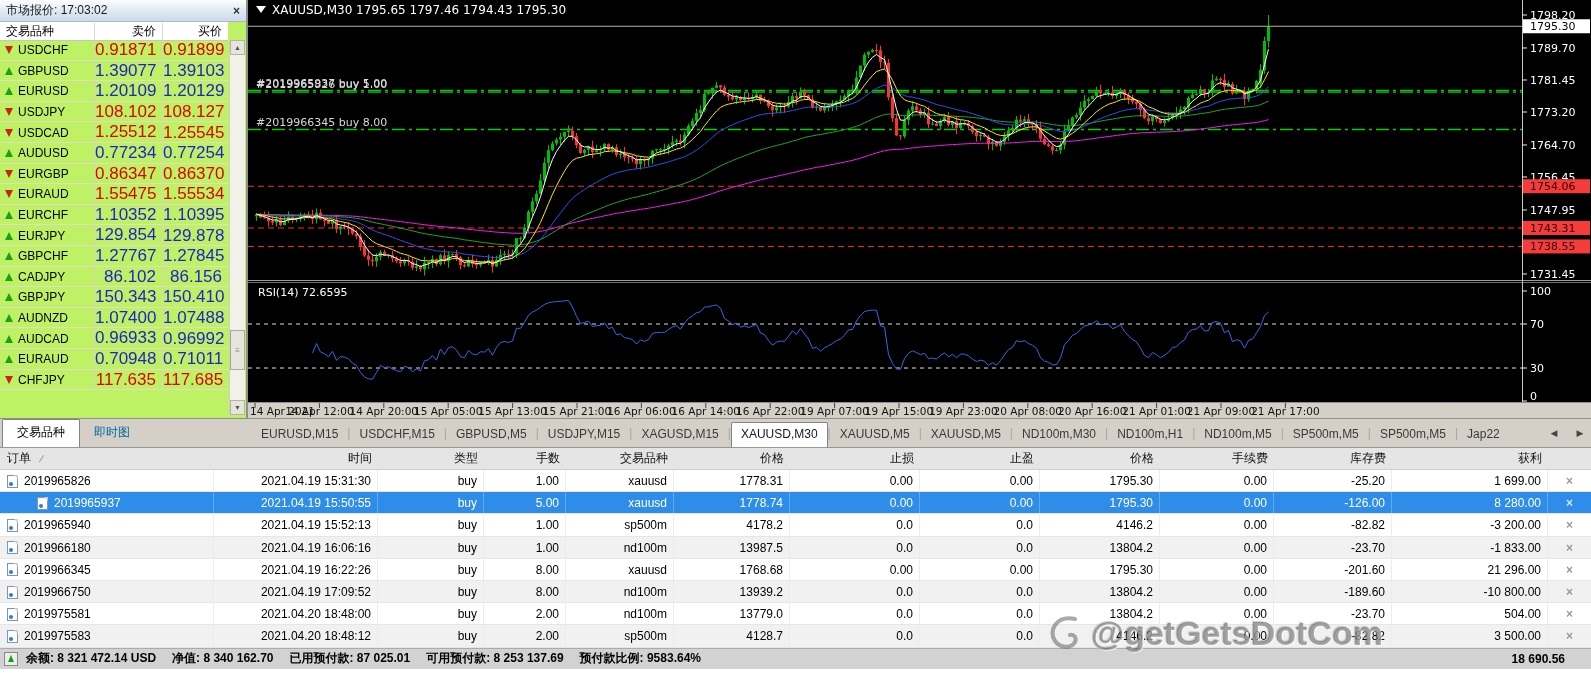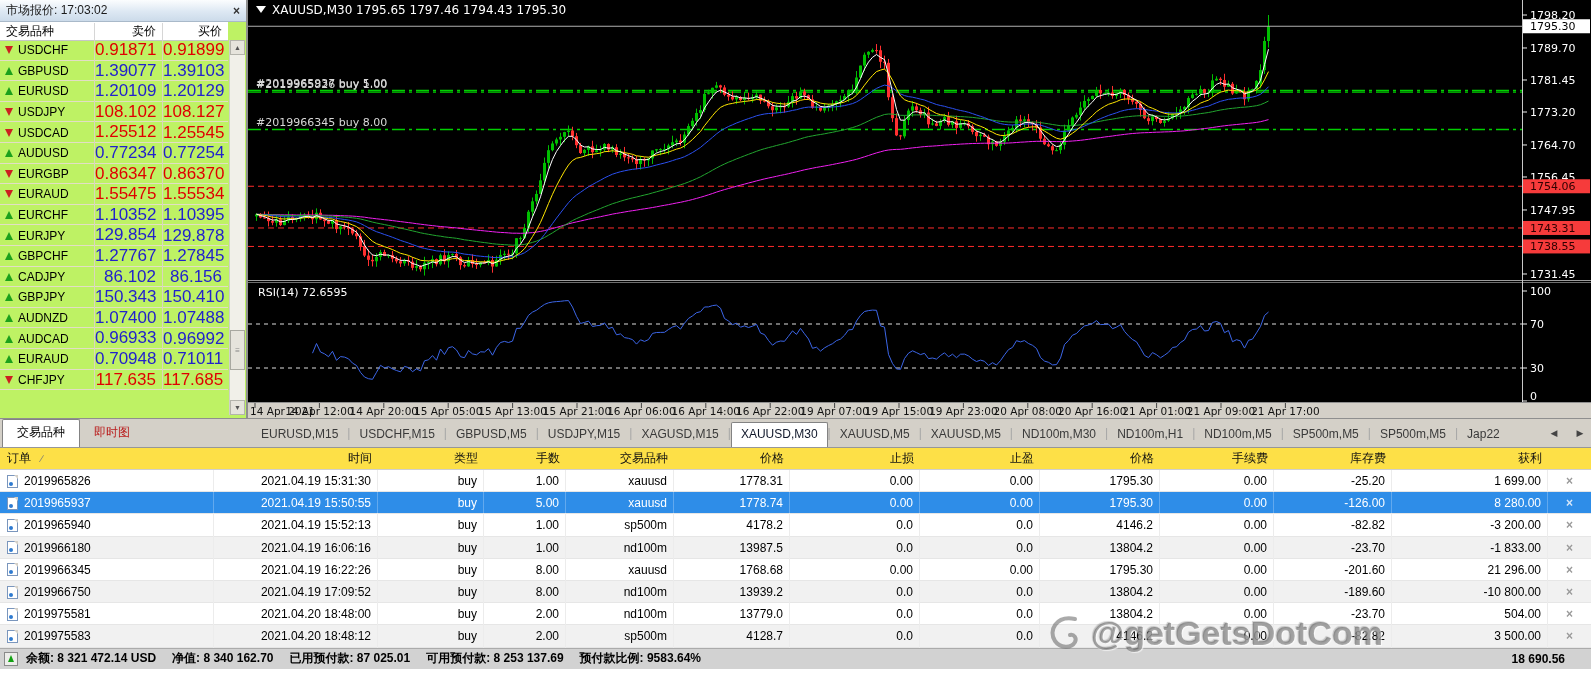--- a/index.html
+++ b/index.html
@@ -32,47 +32,47 @@
     font-size:7px;color:#555;display:flex;align-items:center;justify-content:center;}
   .sb-up{top:0;} .sb-down{bottom:0;}
   .sb-thumb{position:absolute;left:0;top:290px;width:15px;height:40px;background:#E6E4DC;border:1px solid #A8A8A0;box-sizing:border-box;
     display:flex;align-items:center;justify-content:center;font-size:8px;color:#888;letter-spacing:0;}
 
   .divider{position:absolute;left:246px;top:0;width:2px;height:418px;background:#8F8F8F;}
 
   
   .tabs-bar{position:absolute;left:0;top:418px;width:1591px;height:29px;background:#D4D0C8;border-top:1px solid #8F8F8F;box-sizing:border-box;}
   .mw-tabs{position:absolute;left:2px;top:421px;height:26px;display:flex;align-items:flex-end;}
-  .mtab{padding:4px 14px 6px;color:#b91c1c;}
+  .mtab{padding:4px 14px 6px;color:#0369a1;}
   .mtab.active{background:#FFF;border:1px solid #838383;border-bottom:none;border-radius:2px 2px 0 0;color:#000;}
   .chart-tabs{position:absolute;left:252px;top:421px;right:50px;height:26px;display:flex;align-items:flex-end;overflow:hidden;white-space:nowrap;}
   .ctab{padding:4px 9px 6px;color:#3a3a3a;}
   .ctab.active{background:#FFF;border:1px solid #838383;border-bottom:none;border-radius:2px 2px 0 0;color:#0f172a;}
   .ctab-sep{color:#A6A6A6;align-self:center;padding-bottom:2px;}
   .tab-scroll{position:absolute;top:428px;font-size:9px;color:#444;width:16px;text-align:center;}
   .tsl{left:1546px;} .tsr{left:1572px;}
 
   
   #chart-svg{position:absolute;left:248px;top:0;}
 
   
   .tgrid{display:grid;grid-template-columns:214px 164px 106px 82px 108px 116px 130px 120px 120px 114px 118px 156px 43px;}
-  .term-head{position:absolute;left:0;top:447px;width:1591px;height:23px;box-sizing:border-box;background:#fde047;
+  .term-head{position:absolute;left:0;top:447px;width:1591px;height:23px;box-sizing:border-box;background:#e5e5e5;
     border-top:1px solid #979797;border-bottom:1px solid #CFCFCF;align-items:center;}
   .term-head .c{font-size:12px;color:#111;}
   .c{padding-right:6px;text-align:right;overflow:hidden;white-space:nowrap;box-sizing:border-box;}
   .c0{text-align:left;padding-left:7px;display:flex;align-items:center;gap:6px;}
   .sort-ind{color:#777;font-size:10px;margin-left:4px;}
   #t-rows{position:absolute;left:0;top:470px;width:1591px;}
   .trow{height:22.2px;align-items:center;border-bottom:1px solid #E6E6E6;box-sizing:border-box;background:#FFF;}
   .trow.alt{background:#F1F1F1;}
   .trow .c{border-right:1px solid #ECECEC;height:100%;line-height:22.2px;}
   .trow .c:last-child{border-right:none;}
   .trow.sel{background:#2E8DE8;color:#FFF;}
-  .trow.sel .c{border-right-color:rgba(255,255,255,.25);}
+  .trow.sel .c{border-right-color:rgba(255,255,255,.25);margin-left:30px;}
   .xbtn{text-align:center;color:#9a9a9a;font-weight:bold;font-size:12px;line-height:22.2px;}
   .trow.sel .xbtn{color:#D6E6F8;}
   .doc{position:relative;width:11px;height:13px;background:#FFF;border:1px solid #7A96BD;box-sizing:border-box;flex:0 0 auto;}
   .doc::after{content:"";position:absolute;right:-1px;top:-1px;border-left:4px solid transparent;border-top:4px solid #D4D0C8;}
   .doc::before{content:"";position:absolute;left:1px;bottom:1px;width:4px;height:4px;border-radius:50%;background:#2E7AD0;}
   .t-summary{position:absolute;left:0;top:647.6px;width:1591px;height:21.4px;box-sizing:border-box;background:#D2D2D2;
     border-top:1px solid #ABABAB;display:flex;align-items:center;font-weight:bold;padding-left:4px;}
   .seg{margin-right:16px;white-space:nowrap;}
   .acct-icon{width:14px;height:14px;border:1px solid #8a8a8a;background:#EDEDEA;display:inline-flex;align-items:center;justify-content:center;margin-right:8px;box-sizing:border-box;}
   .acct-icon i{width:0;height:0;border-left:3px solid transparent;border-right:3px solid transparent;border-bottom:7px solid #13A113;}

